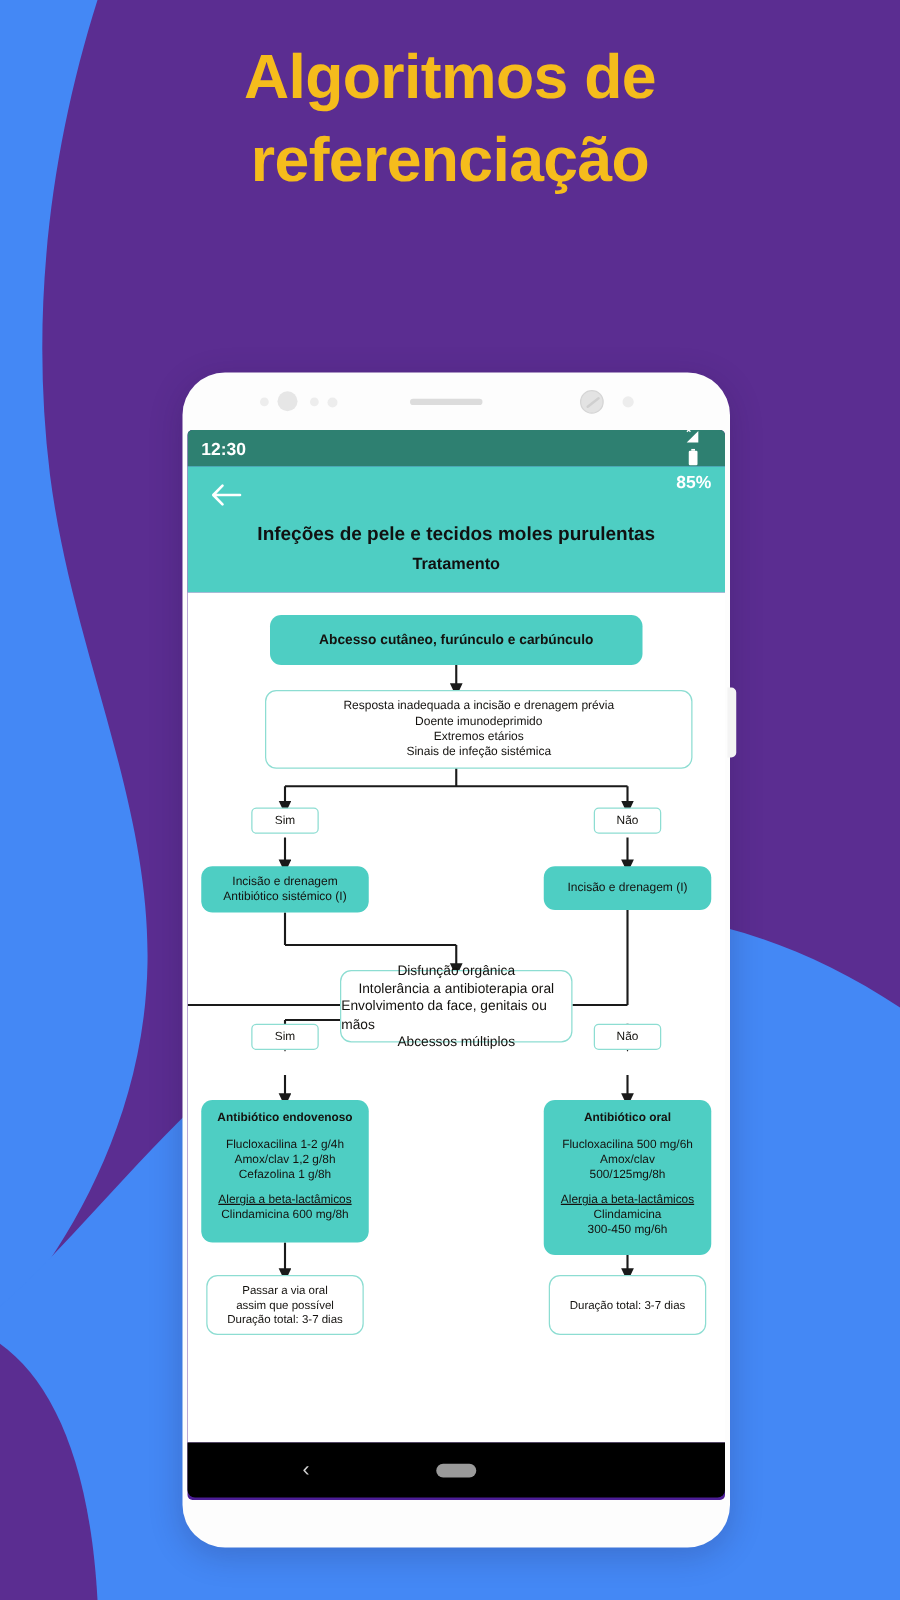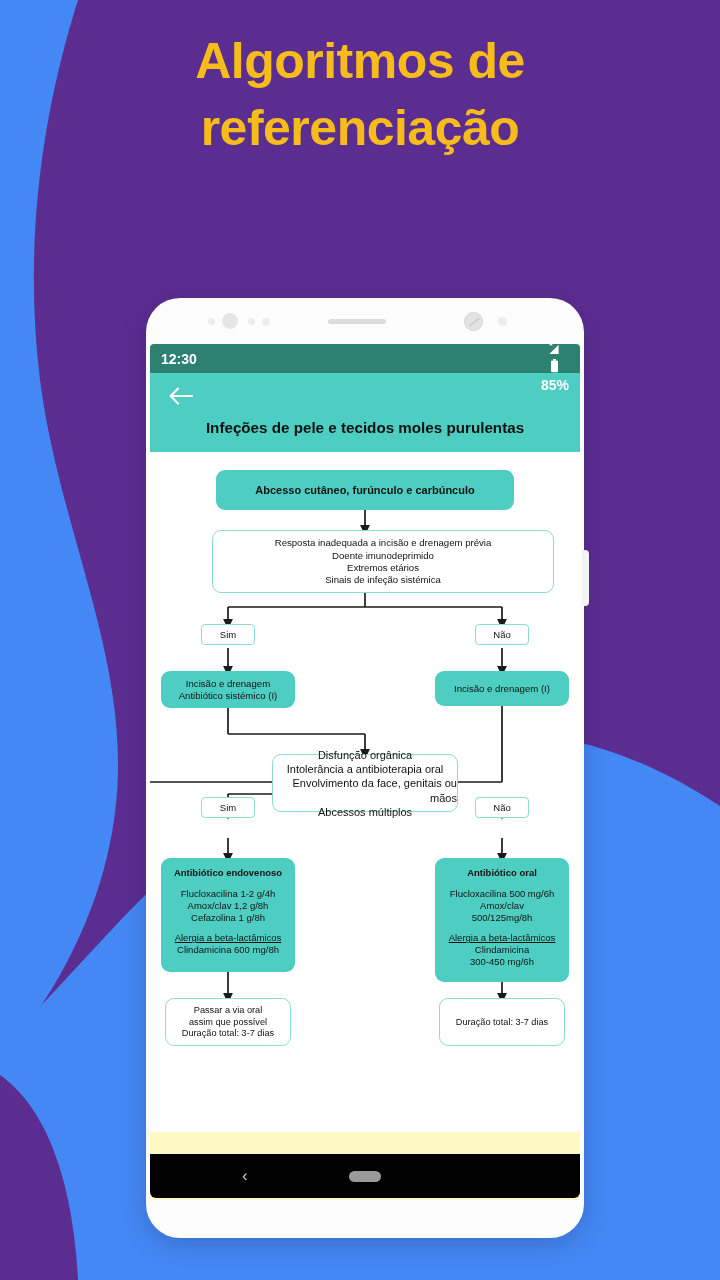--- a/index.html
+++ b/index.html
@@ -56,21 +56,21 @@
     border-radius:50%; background:#E3E3E3; border:1px solid #D5D5D5;
   }
   .camera::after{
     content:""; position:absolute; left:3px; top:8px; width:13px; height:2px;
     background:#CFCFCF; transform:rotate(-38deg); border-radius:1px;
   }
   .s5 { width:9px; height:9px; left:352px; top:19px; }
 
   .screen {
     position:absolute; left:4px; top:46px; width:430px; height:856px;
-    background:#fef9c3; overflow:hidden;
+    background:#4c1d95; overflow:hidden;
     border-radius:4px;
   }
 
   
   .statusbar {
     height:29px; background:#2E8071; color:#FFFFFF;
     display:flex; align-items:center; justify-content:space-between;
     padding:0 11px; font-size:14px; font-weight:700;
   }
   .status-right { display:flex; align-items:center; gap:4px;flex-direction:column; }
@@ -91,21 +91,21 @@
     text-align:center; color:#111111; font-weight:700;
     font-size:13px; margin-top:7px;
   }
 
   
   .flow { position:relative; width:430px; height:680px; background:#fff; }
   .flow-svg { position:absolute; left:0; top:0; }
 
   .node {
     position:absolute; display:flex; flex-direction:column;
-    align-items:center; justify-content:center; text-align:right;
+    align-items:center; justify-content:center; text-align:left;
     color:#14120F; box-sizing:border-box;
   }
   .n-fill { background:#4ECEC3; border-radius:9px; }
   .n-out  { background:#FFFFFF; border:1.4px solid #8DDDD2; border-radius:9px; }
   .n-pill { background:#FFFFFF; border:1.4px solid #8DDDD2; border-radius:4px; }
   .node .ln { display:block; line-height:1.28; }
   .node .hd { font-weight:700; }
   .node .ul { text-decoration:underline; }
   .gap { height:8px; }
 
@@ -177,20 +177,21 @@
       </span>
     </div>
 
     <div class="appbar">
       <div class="back-row">
         <svg class="back-arrow" viewBox="0 0 26 22">
           <path d="M24 11 L3 11 M10 3.5 L2.6 11 L10 18.5" stroke="#FFFFFF" stroke-width="2.1" fill="none" stroke-linecap="round" stroke-linejoin="round"></path>
         </svg>
       </div>
       <div class="appbar-title">Infeções de pele e tecidos moles purulentas</div>
+      <div class="appbar-sub">Tratamento</div>
     </div>
 
     <div class="flow">
       <svg class="flow-svg" width="430" height="680" viewBox="0 0 430 680">
         <defs>
           <marker id="ah" markerWidth="7" markerHeight="7" refX="3.2" refY="3" orient="auto" markerUnits="strokeWidth">
             <path d="M0,0 L6.4,3 L0,6 Z" fill="#1A1A1A"></path>
           </marker>
         </defs>
         <g stroke="#1A1A1A" stroke-width="1.7" fill="none">

